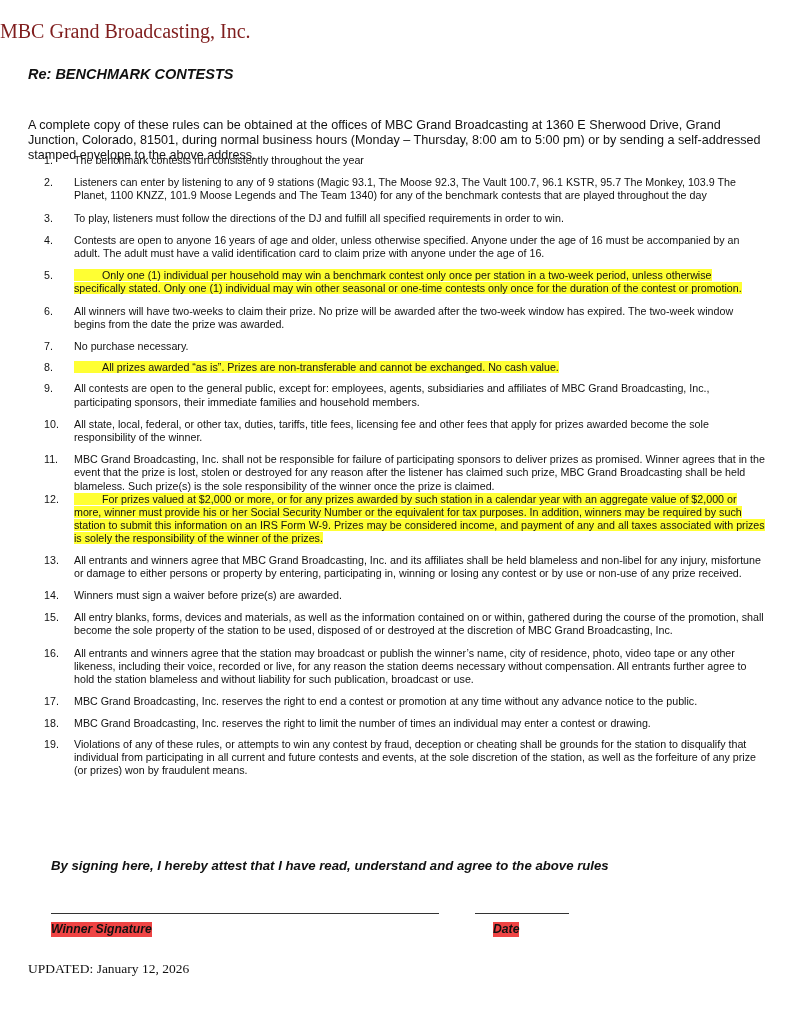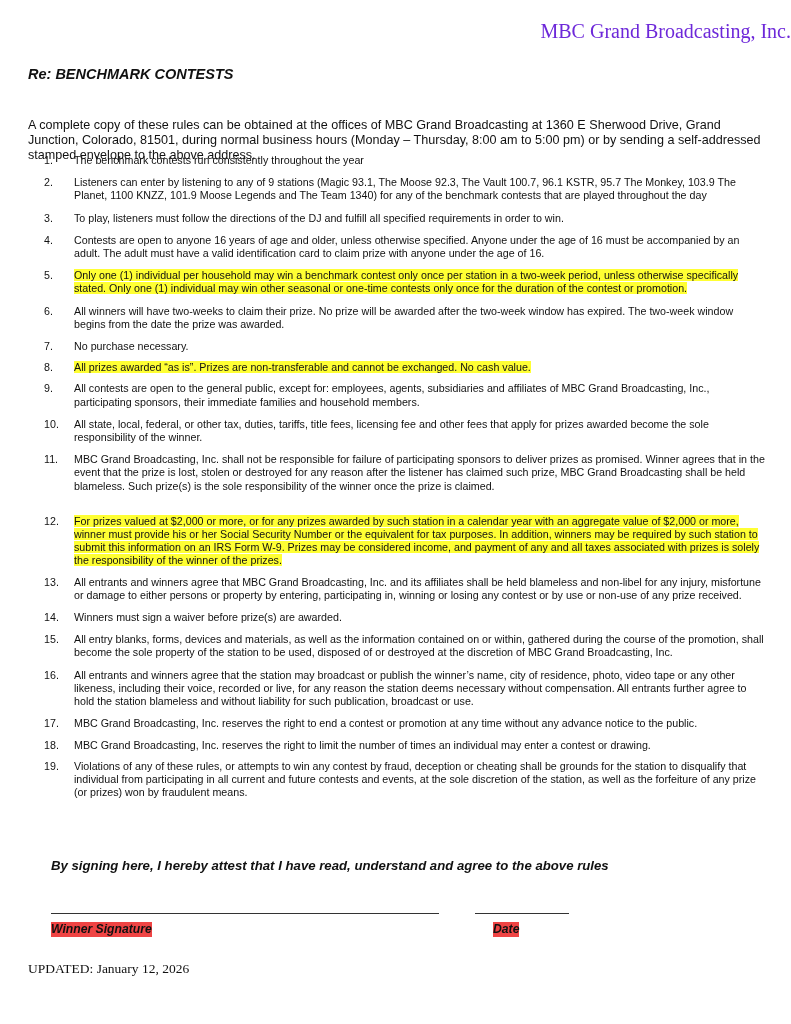--- a/index.html
+++ b/index.html
@@ -1,21 +1,21 @@
 <!DOCTYPE html>
 <html><head>
   <meta charset="utf-8">
   <style>
     html, body { margin: 0; padding: 0; background: #ffffff; }
     body { width: 791px; height: 1024px; position: relative; overflow: hidden; color: #111; }
     .page { position: absolute; left: 0; top: 0; width: 791px; height: 1024px; }
 
     .title {
-      position: absolute; left: 0; width: 791px; text-align: right;
-      font-family: "Liberation Serif", serif; font-size: 20px; line-height: 24px; color: #6d28d9;
+      position: absolute; left: 0; width: 791px; text-align: left;
+      font-family: "Liberation Serif", serif; font-size: 20px; line-height: 24px; color: #7f1d1d;
     }
     .title.l1 { top: 19px; }
     .title.l2 { top: 43px; }
 
     .re {
       position: absolute; left: 28px; top: 66px;
       font-family: Liberation Sans, sans-serif; font-weight: bold; font-style: italic;
       font-size: 14.5px; color: #111;
     }
 
@@ -24,21 +24,21 @@
       font-family: "Liberation Sans", sans-serif; font-size: 12.6px; line-height: 15px; color: #111; margin-top: 16px;
     }
 
     .rules {
       position: absolute; left: 44px; top: 154px; width: 722px; margin: 0; padding: 0; list-style: none;
       font-family: "Liberation Sans", sans-serif; font-size: 10.7px; line-height: 13.2px; color: #111;
     }
     .rule { position: relative; padding-left: 30px; }
     .rule .num { position: absolute; left: 0; top: 0; width: 22px; text-align: left; }
     .rule .txt { display: block; }
-    .hl { background: #ffff33; }
+    .hl { background: #ffff33; padding-left: 28px; }
 
     .attest {
       position: absolute; left: 51px; top: 858px;
       font-family: "Liberation Sans", sans-serif; font-weight: bold; font-style: italic;
       font-size: 13.2px; color: #111;
     }
     .sigline { position: absolute; top: 913px; height: 0; border-top: 1px solid #333; }
     .sigline.s1 { left: 51px; width: 388px; }
     .sigline.s2 { left: 475px; width: 94px; }
     .siglabel {
@@ -100,21 +100,21 @@
         <span class="txt"><span>All contests are open to the general public, except for: employees, agents, subsidiaries and affiliates of MBC Grand Broadcasting, Inc., participating sponsors, their immediate families and household members.</span></span>
       </li>
       <li class="rule" style="margin-top: 9px;">
         <span class="num">10.</span>
         <span class="txt"><span>All state, local, federal, or other tax, duties, tariffs, title fees, licensing fee and other fees that apply for prizes awarded become the sole responsibility of the winner.</span></span>
       </li>
       <li class="rule" style="margin-top: 9px;">
         <span class="num">11.</span>
         <span class="txt"><span>MBC Grand Broadcasting, Inc. shall not be responsible for failure of participating sponsors to deliver prizes as promised. Winner agrees that in the event that the prize is lost, stolen or destroyed for any reason after the listener has claimed such prize, MBC Grand Broadcasting shall be held blameless. Such prize(s) is the sole responsibility of the winner once the prize is claimed.</span></span>
       </li>
-      <li class="rule" style="margin-top: 22px;">
+      <li class="rule" style="margin-top: 0;">
         <span class="num">12.</span>
         <span class="txt"><span class="hl" style="background: rgb(255, 255, 51);">For prizes valued at $2,000 or more, or for any prizes awarded by such station in a calendar year with an aggregate value of $2,000 or more, winner must provide his or her Social Security Number or the equivalent for tax purposes. In addition, winners may be required by such station to submit this information on an IRS Form W-9. Prizes may be considered income, and payment of any and all taxes associated with prizes is solely the responsibility of the winner of the prizes.</span></span>
       </li>
       <li class="rule" style="margin-top: 8px;">
         <span class="num">13.</span>
         <span class="txt"><span>All entrants and winners agree that MBC Grand Broadcasting, Inc. and its affiliates shall be held blameless and non-libel for any injury, misfortune or damage to either persons or property by entering, participating in, winning or losing any contest or by use or non-use of any prize received.</span></span>
       </li>
       <li class="rule" style="margin-top: 9px;">
         <span class="num">14.</span>
         <span class="txt"><span>Winners must sign a waiver before prize(s) are awarded.</span></span>

